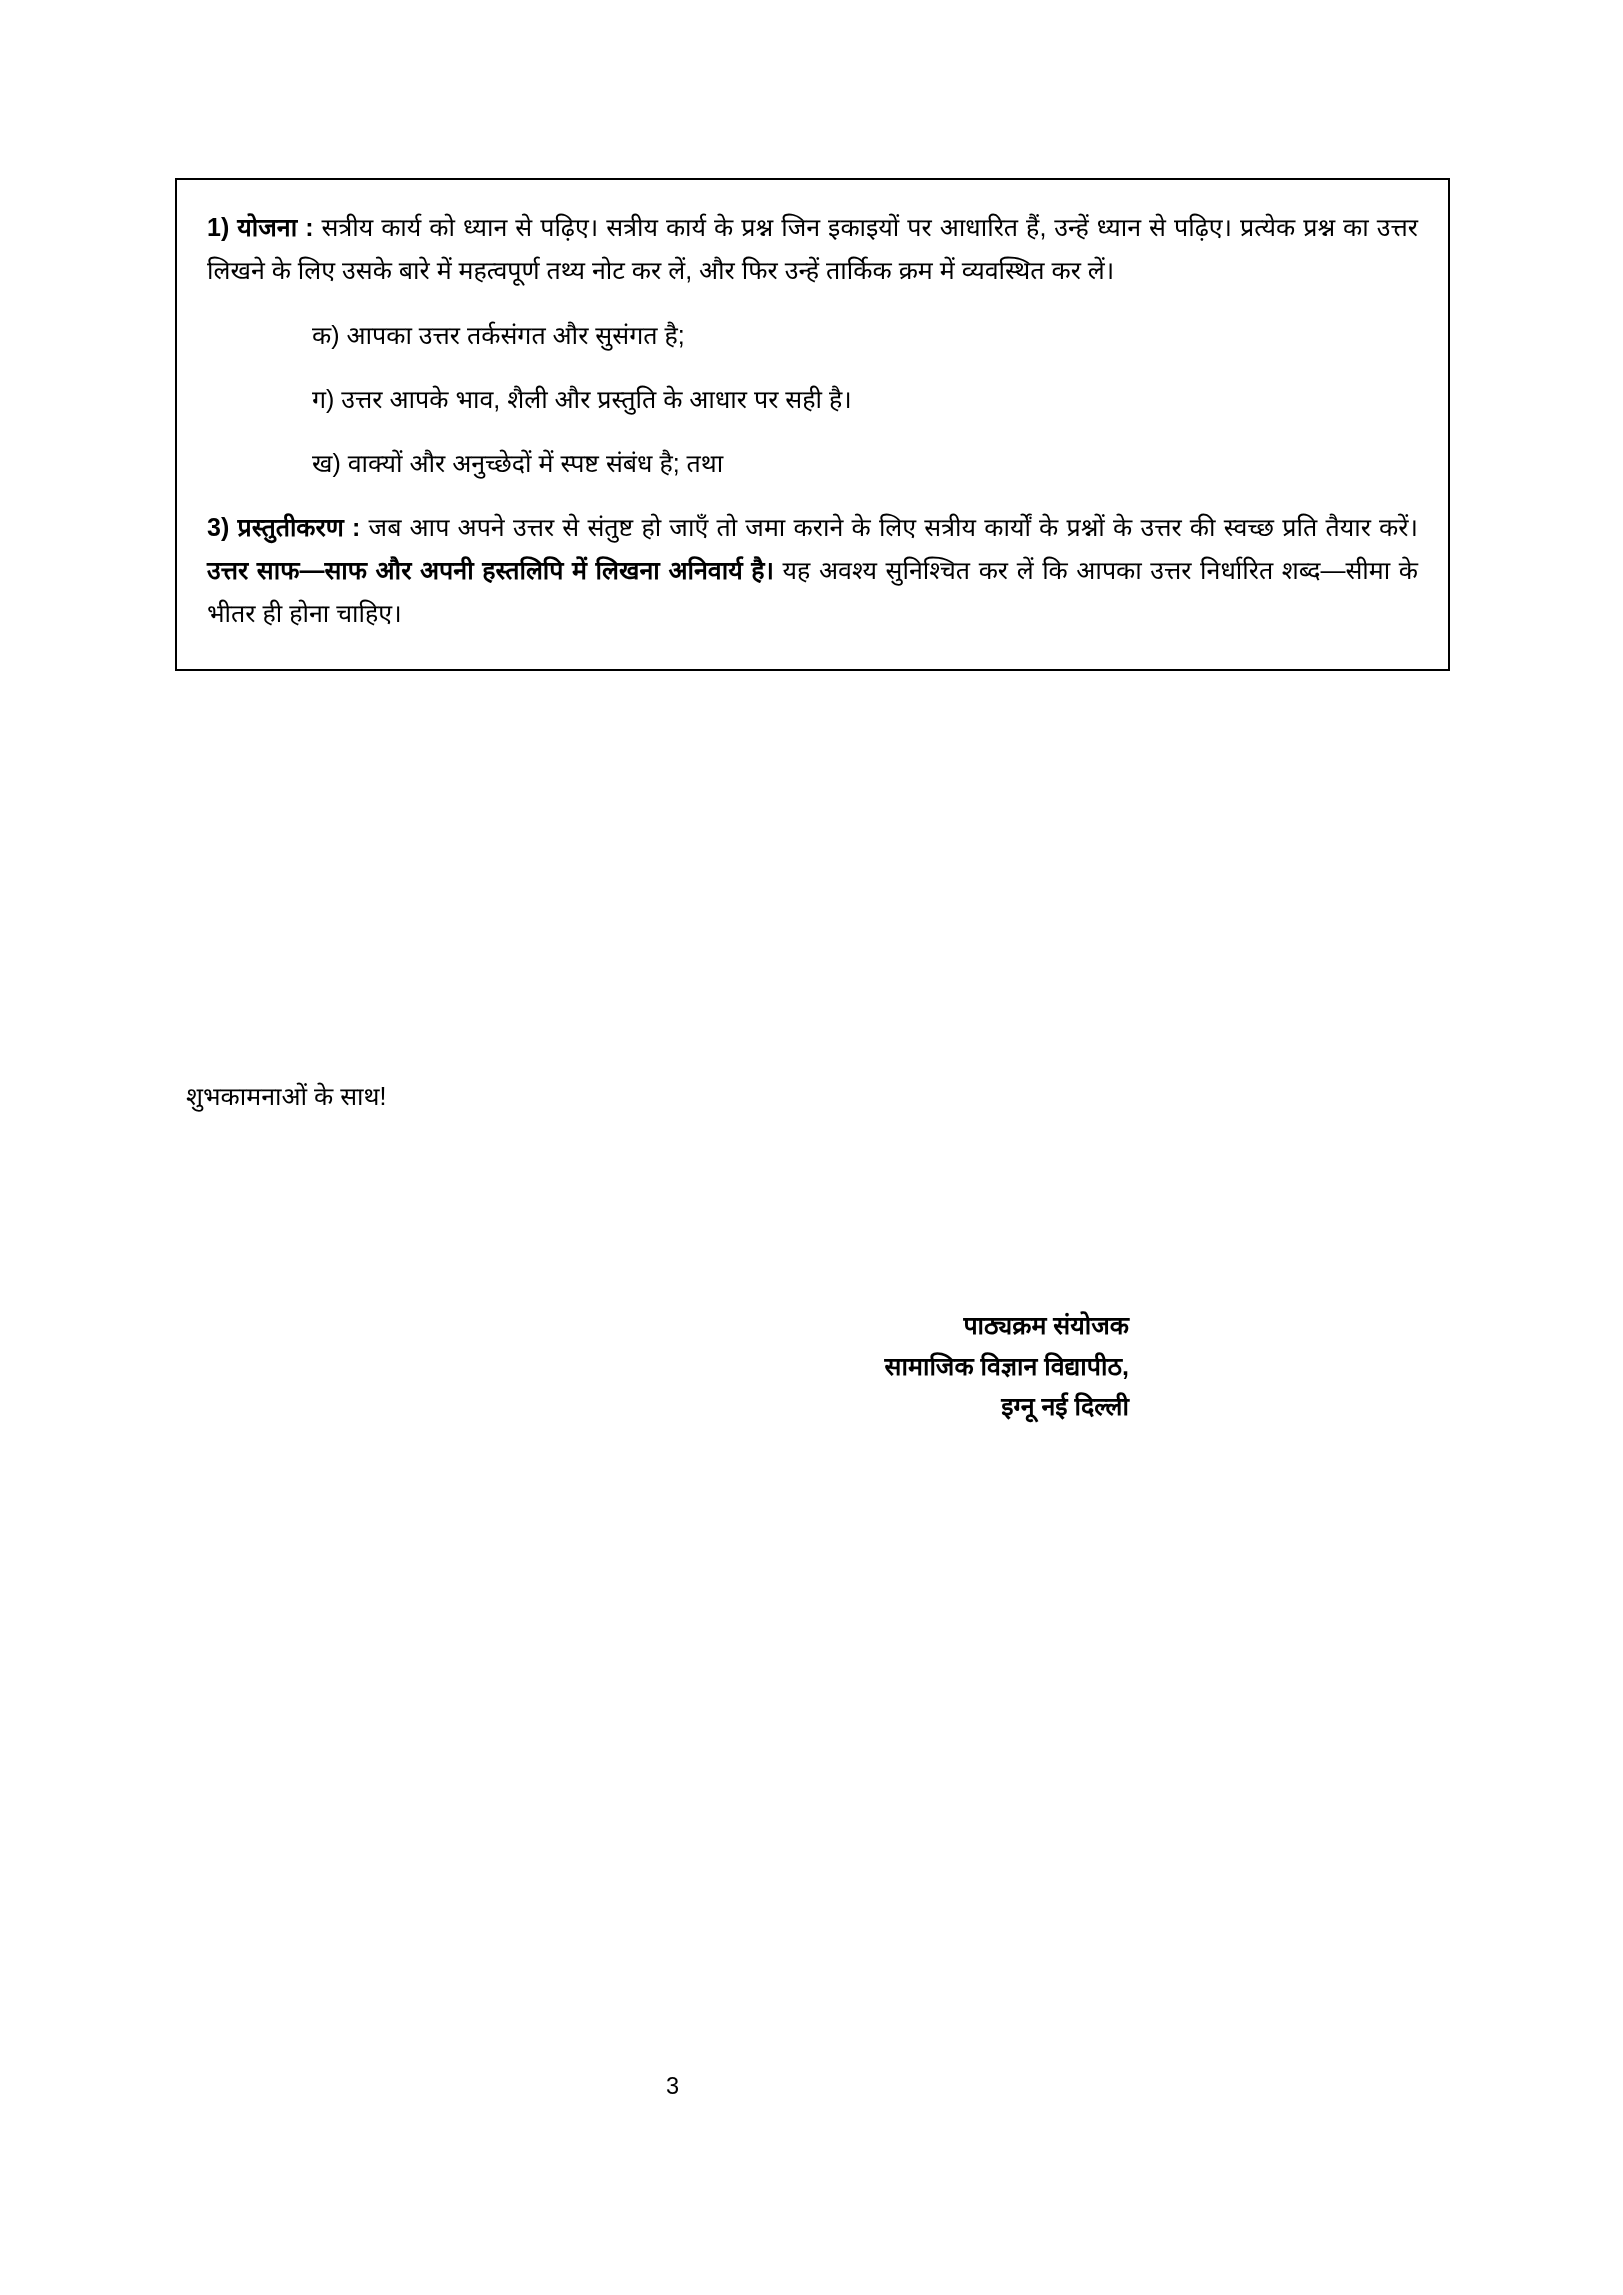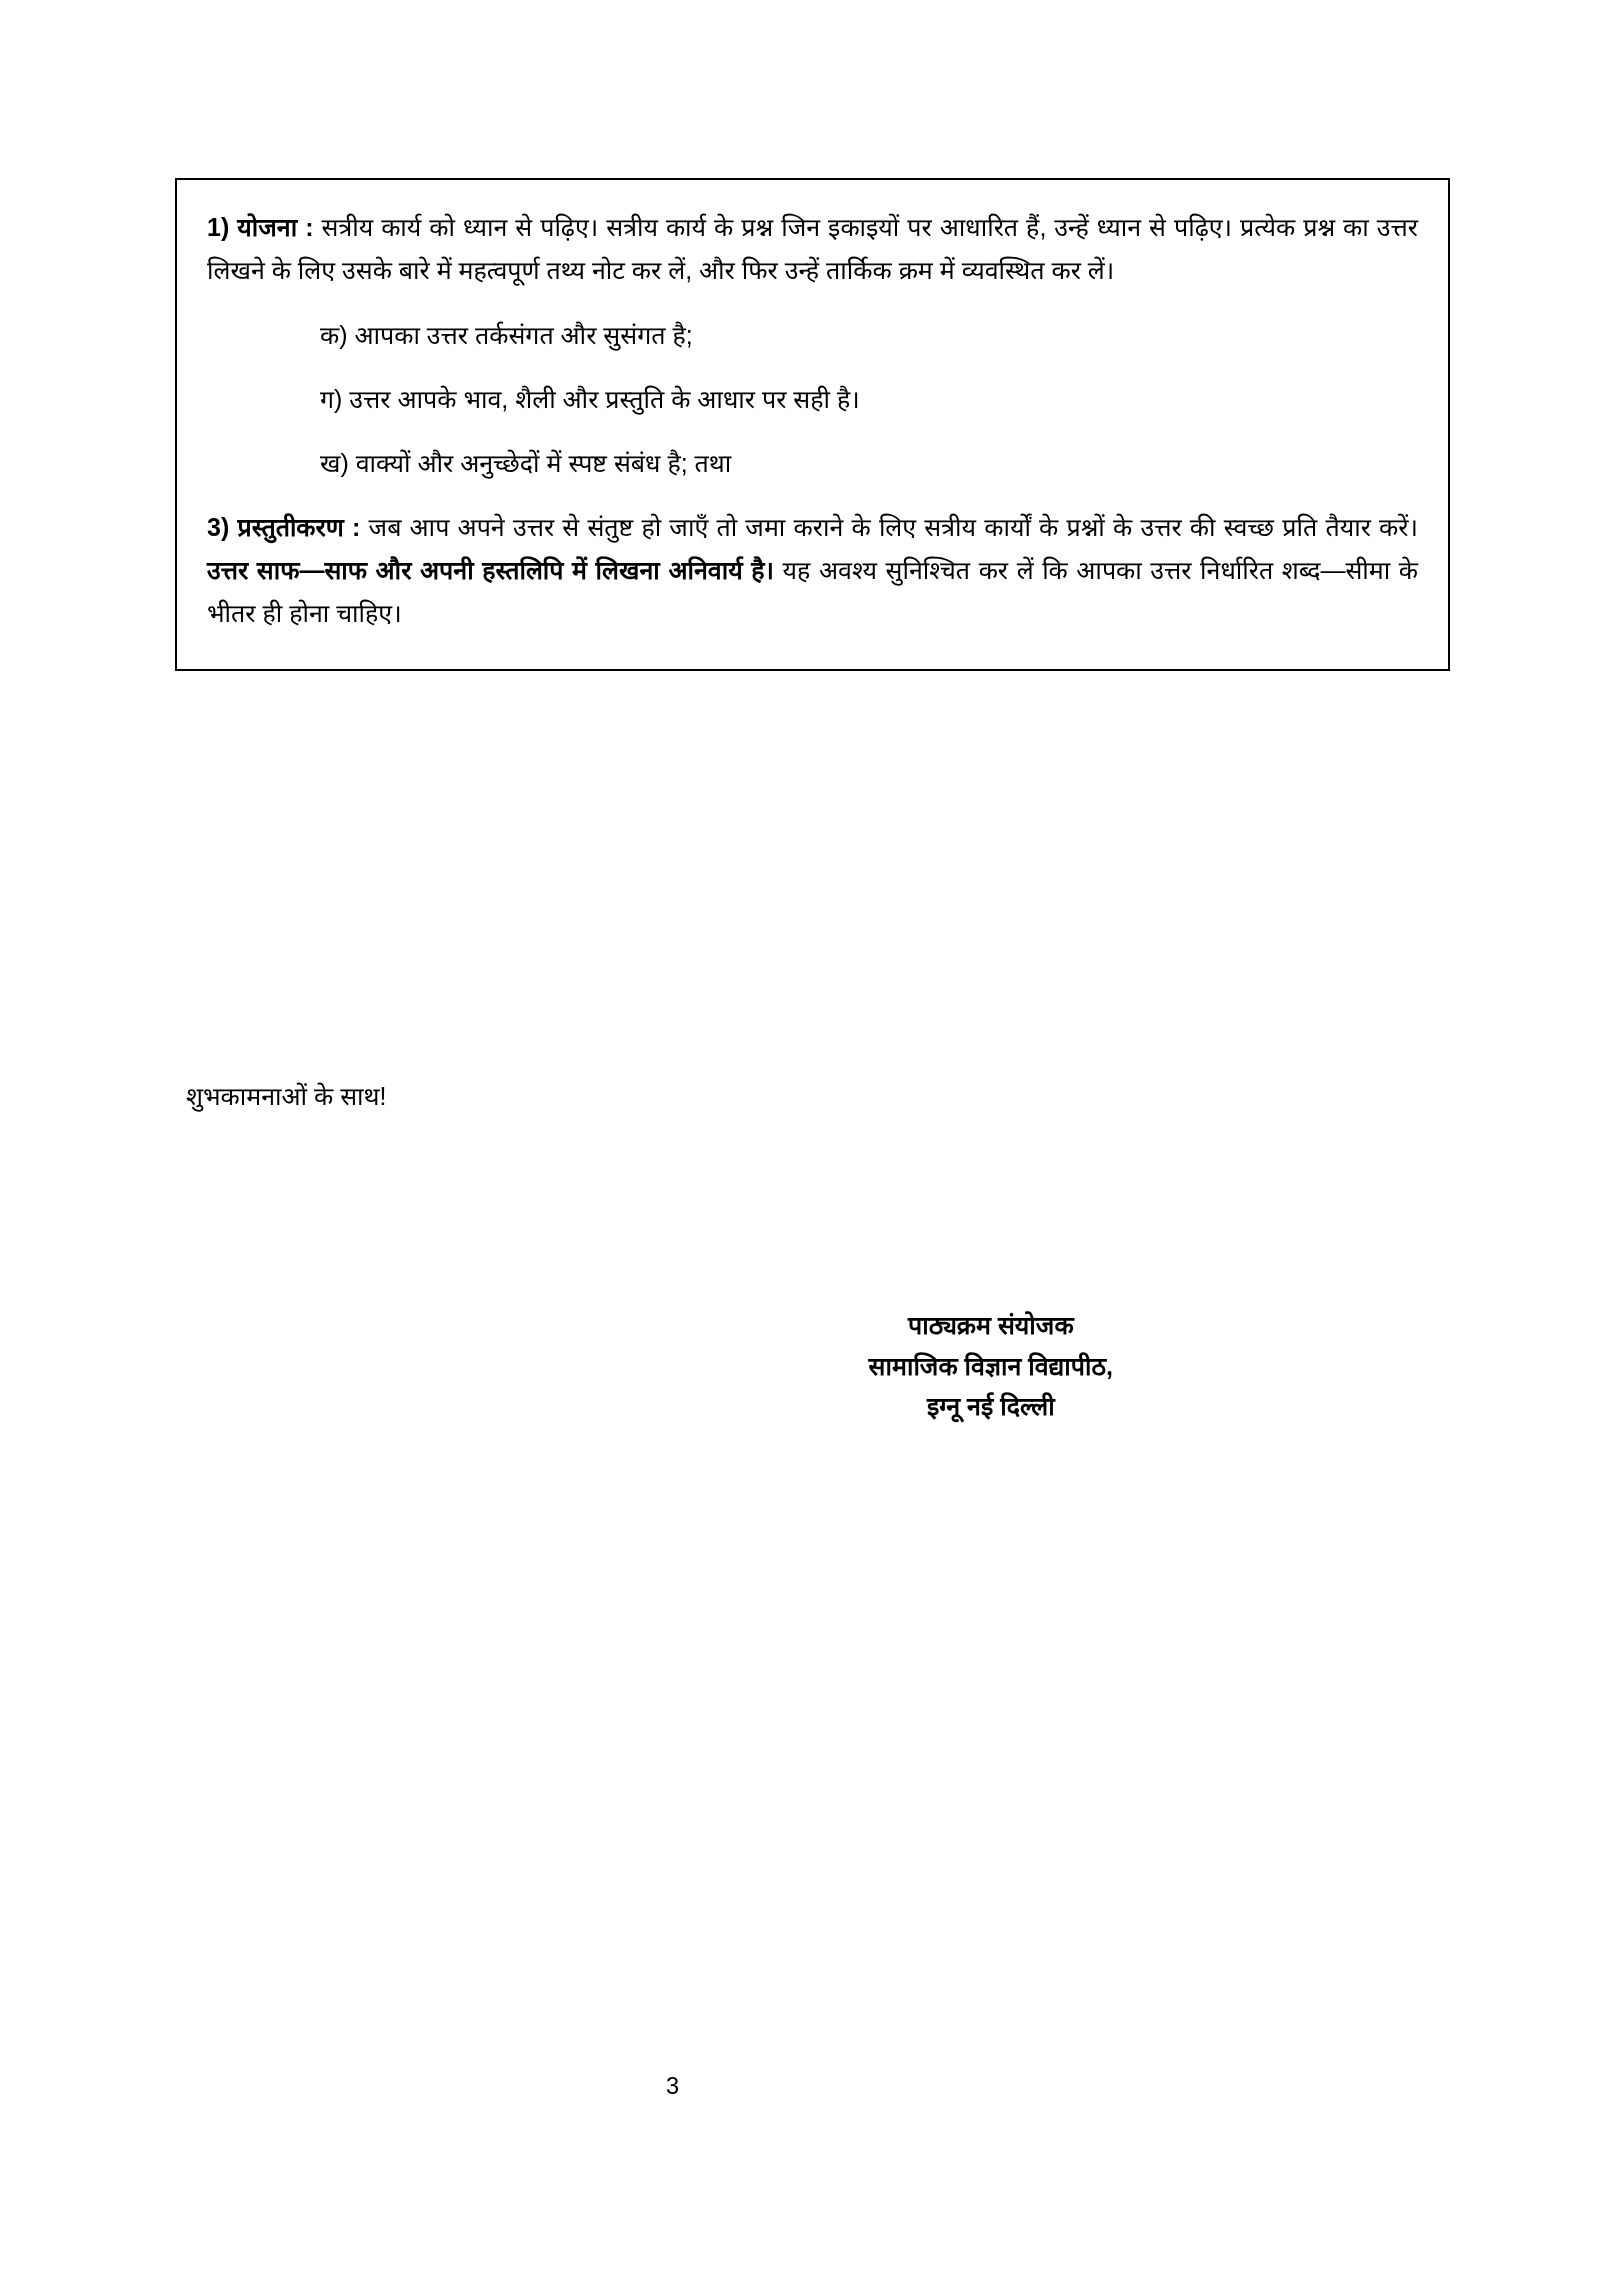--- a/index.html
+++ b/index.html
@@ -33,43 +33,43 @@
   .para {
     font-size: 25px;
     line-height: 1.72;
     text-align: justify;
     text-justify: inter-word;
     margin: 0 0 22px 0;
   }
   .para:last-child { margin-bottom: 10px; }
   .para b { font-weight: bold; }
   .sub-list {
-    margin: 8px;
+    margin: 0;
     padding: 0;
     list-style: none;
   }
   .sub-item {
     font-size: 25px;
     line-height: 1.72;
     margin: 0 0 21px 0;
     padding-left: 105px;
   }
   .wishes {
     position: absolute;
     left: 175px;
     top: 1076px;
     font-size: 25px;
     line-height: 1.6;
     margin-left: 11px;
   }
   .signature {
     position: absolute;
-    right: 232px;
+    right: 216px;
     top: 1305px;
-    text-align: center;
+    text-align: right;
     font-size: 25px;
     line-height: 1.62;
     font-weight: bold;
   }
   .sig-line { display: block; white-space: nowrap; }
   .page-number {
     position: absolute;
     left: 0;
     right: 0;
     top: 2073px;

